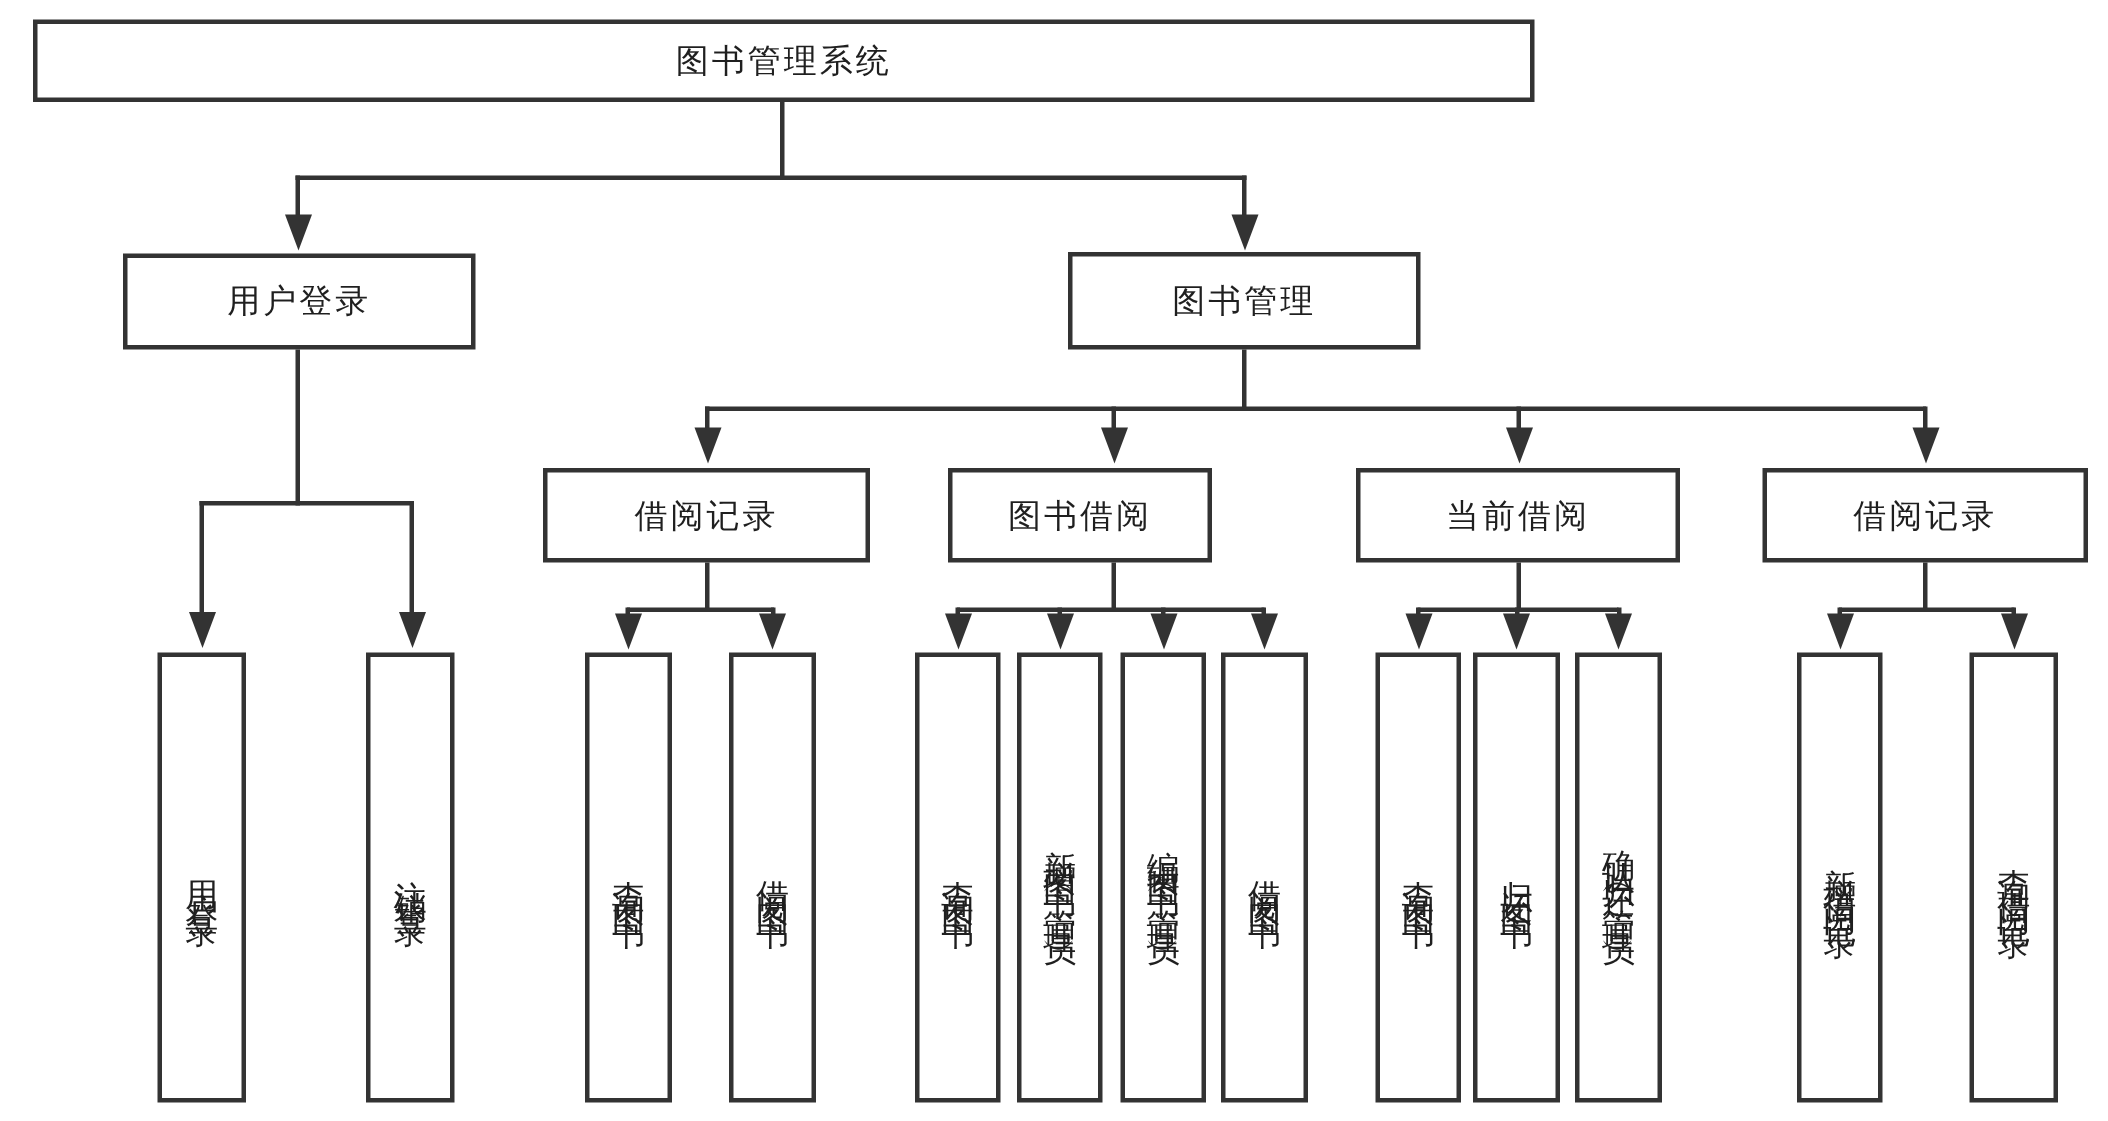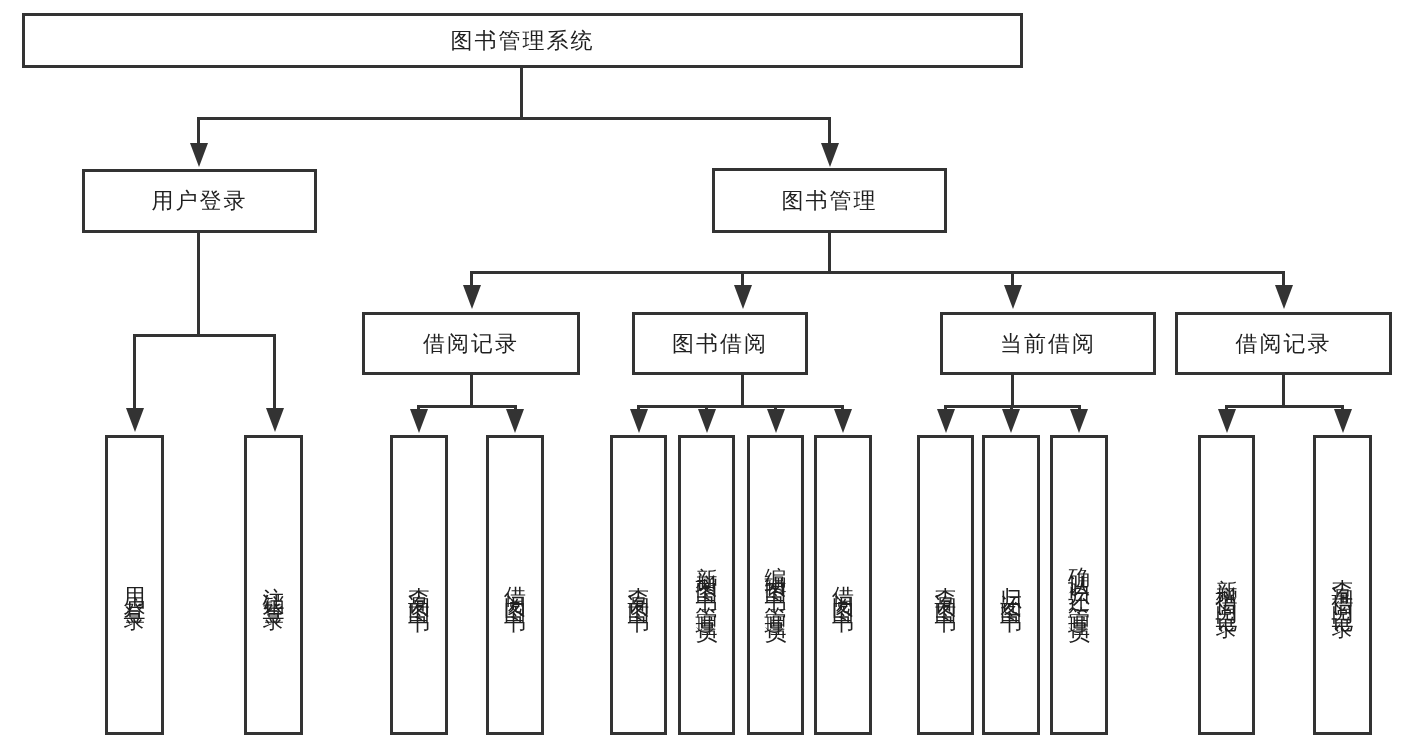--- a/index.html
+++ b/index.html
@@ -58,21 +58,21 @@
   <div class="arr" style="left:463px;top:285px;"></div>
   <div class="ln" style="left:741px;top:271px;width:3px;height:16px;"></div>
   <div class="arr" style="left:734px;top:285px;"></div>
   <div class="ln" style="left:1011px;top:271px;width:3px;height:16px;"></div>
   <div class="arr" style="left:1004px;top:285px;"></div>
   <div class="ln" style="left:1282px;top:271px;width:3px;height:16px;"></div>
   <div class="arr" style="left:1275px;top:285px;"></div>
 
   <div class="bx" style="left:362px;top:312px;width:218px;height:63px;">借阅记录</div>
   <div class="bx" style="left:632px;top:312px;width:176px;height:63px;">图书借阅</div>
-  <div class="bx" style="left:904px;top:312px;width:216px;height:63px;margin-left:36px;">当前借阅</div>
+  <div class="bx" style="left:904px;top:312px;width:216px;height:63px;">当前借阅</div>
   <div class="bx" style="left:1175px;top:312px;width:217px;height:63px;">借阅记录</div>
 
   <div class="ln" style="left:470px;top:375px;width:3px;height:32px;"></div>
   <div class="ln" style="left:418px;top:405px;width:98px;height:3px;"></div>
   <div class="ln" style="left:417px;top:405px;width:3px;height:8px;"></div>
   <div class="arr" style="left:410px;top:409px;"></div>
   <div class="ln" style="left:514px;top:405px;width:3px;height:8px;"></div>
   <div class="arr" style="left:506px;top:409px;"></div>
 
   <div class="bx leaf" style="left:390px;top:435px;width:58px;height:300px;">

